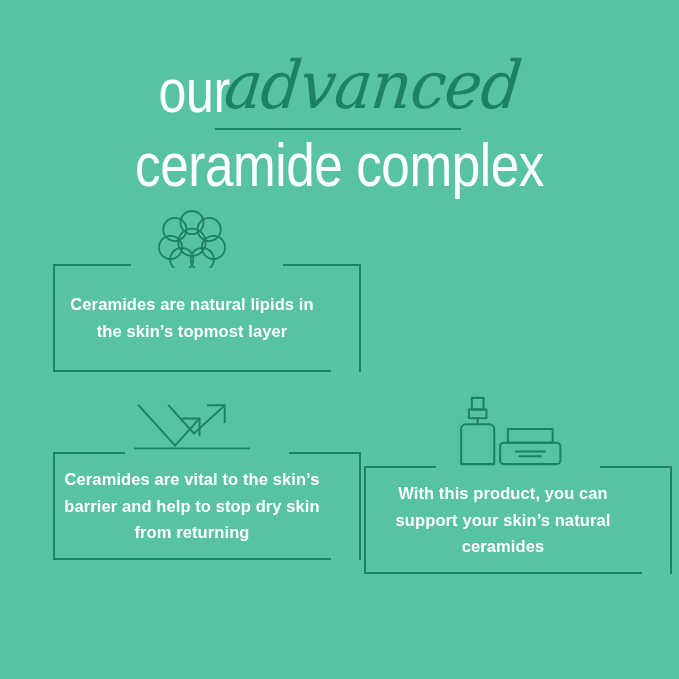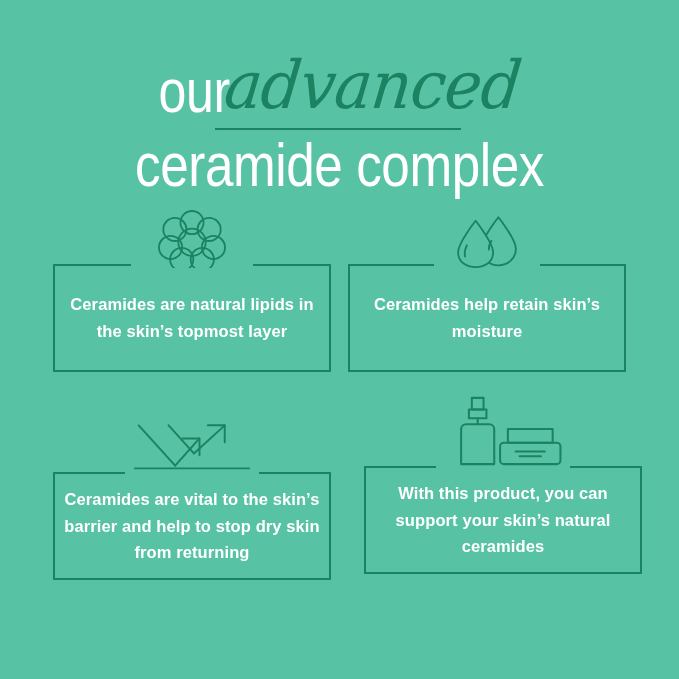--- a/index.html
+++ b/index.html
@@ -88,27 +88,27 @@
   .grid {
     position: absolute;
     left: 53px;
     top: 228px;
     width: 573px;
     height: 348px;
   }
 
   .card {
     position: absolute;
-    width: 278px;
+    width: 308px;
     height: 108px;
     box-sizing: border-box;
   }
   .card.c1 { left: 0px;   top: 36px; }
   .card.c2 { left: 295px; top: 36px; }
-  .card.c3 { left: 0px;   top: 244px; }
+  .card.c3 { left: 0px;   top: 224px; }
   .card.c4 { left: 311px; top: 238px; }
 
   
   .edge {
     position: absolute;
     background: #1c8262;
   }
   .edge.left   { left: 0;   top: 0; width: 2px; height: 108px; }
   .edge.right  { right: 0;  top: 0; width: 2px; height: 108px; }
   .edge.bottom { left: 0;   bottom: 0; width: 278px; height: 2px; }
@@ -181,38 +181,20 @@
           <circle cx="35" cy="46" r="13.5"></circle>
           <circle cx="85" cy="46" r="13.5"></circle>
           <circle cx="48" cy="60" r="13.5"></circle>
           <circle cx="72" cy="60" r="13.5"></circle>
         </svg>
       </div>
 
       <div class="card-text">Ceramides are natural lipids in the skin’s topmost layer</div>
     </div>
 
-    <div class="card c2">
-      <span class="edge left"></span>
-      <span class="edge right"></span>
-      <span class="edge bottom"></span>
-      <span class="edge top-l" style="width:86px"></span>
-      <span class="edge top-r" style="width:86px"></span>
-
-      <div class="icon-wrap icon-drops">
-        <svg viewBox="0 0 110 64" width="110" height="56" fill="none" stroke="#1c8262" stroke-width="2.1" stroke-linecap="round" stroke-linejoin="round">
-          <path d="M68 6 C68 6 88 31 88 42 C88 53 79 61 68 61 C57 61 48 53 48 42 C48 31 68 6 68 6 Z"></path>
-          <path d="M42 10 C42 10 62 35 62 46 C62 57 53 63 42 63 C31 63 22 57 22 46 C22 35 42 10 42 10 Z" fill="#57c3a4"></path>
-          <path d="M32 38 C30 42 29 47 30 51"></path>
-          <path d="M60 33 C58 36 57 40 57 43"></path>
-        </svg>
-      </div>
-
-      <div class="card-text">Ceramides help retain skin’s moisture</div>
-    </div>
 
     <div class="card c3">
       <span class="edge left"></span>
       <span class="edge right"></span>
       <span class="edge bottom"></span>
       <span class="edge top-l" style="width:72px"></span>
       <span class="edge top-r" style="width:72px"></span>
 
       <div class="icon-wrap icon-arrow">
         <svg viewBox="0 0 130 62" width="130" height="58" fill="none" stroke="#1c8262" stroke-width="2.1" stroke-linecap="round" stroke-linejoin="round">

